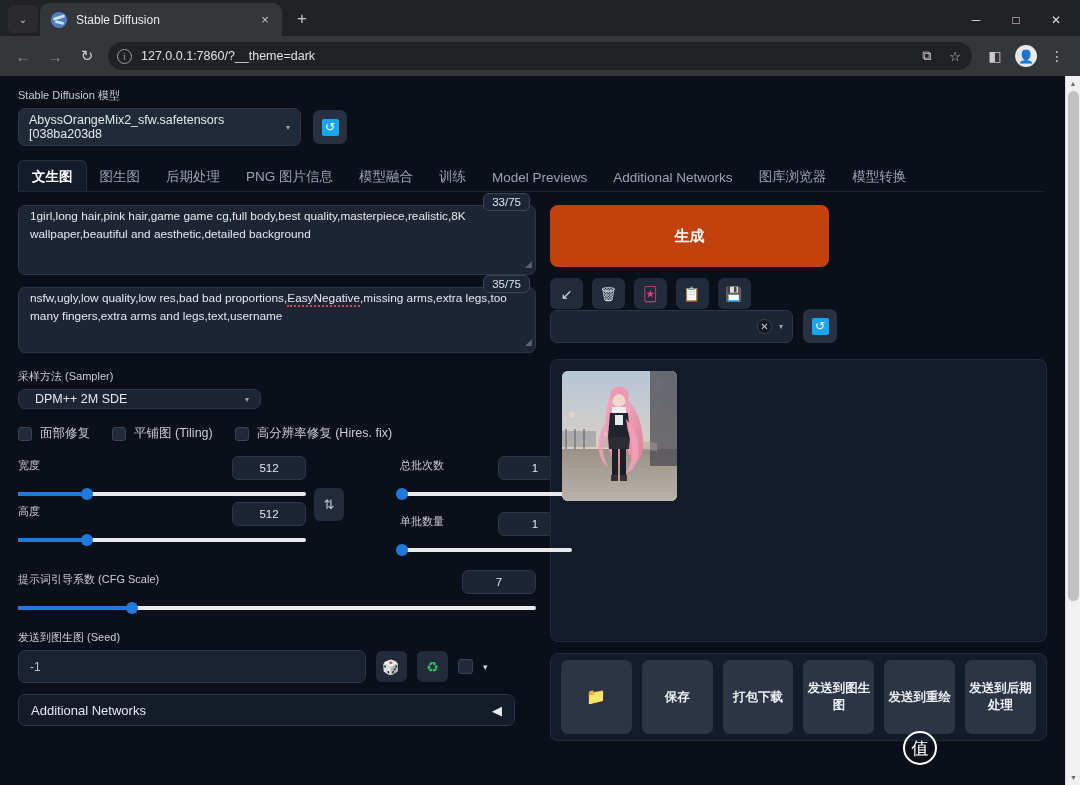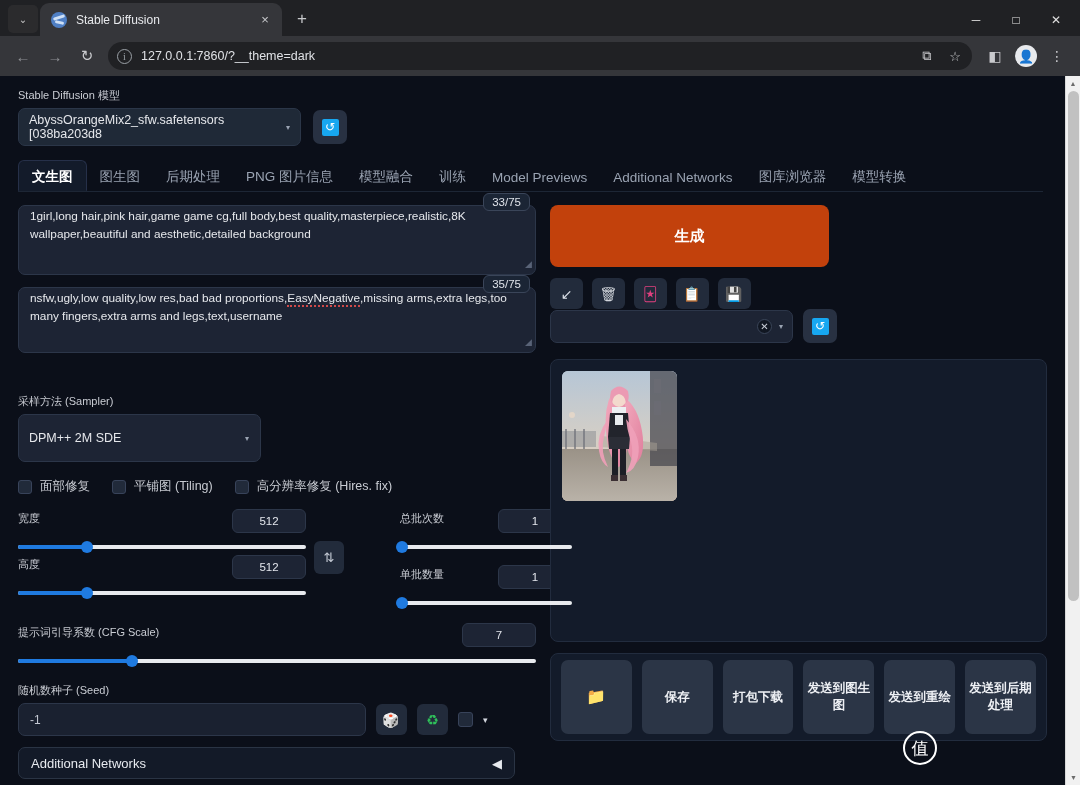--- a/index.html
+++ b/index.html
@@ -186,24 +186,24 @@
   }
   .clear-x {
     width: 15px; height: 15px; border-radius: 50%; background: #111722;
     color: #c8cdd6; font-size: 10px; display: flex; align-items: center;
     justify-content: center; border: 1px solid #3a4559;
   }
   .sm-caret { color: #9aa3b2; font-size: 8px; }
 
   
   .two-col { display: flex; gap: 18px; margin-top: 16px; }
-  .half { flex: 1; margin-top: 25px; }
+  .half { flex: 1; }
   .sampler-select {
-    width: 243px; height: 48px; background: #1d2434; border: 1px solid #2c3649;
-    border-radius: 7px; display: flex; align-items: center; padding: 0 10px;
+    width: 243px; height: 20px; background: #1d2434; border: 1px solid #2c3649;
+    border-radius: 7px; display: flex; align-items: center; padding: 0 16px;
     font-size: 12.5px; color: #e5e7eb; position: relative;
   }
   .sampler-select .caret { position: absolute; right: 11px; font-size: 8px; color: #9aa3b2; }
 
   .field-head { display: flex; align-items: center; justify-content: space-between; }
   .num-box {
     width: 74px; height: 24px; background: #1d2434; border: 1px solid #2c3649;
     border-radius: 6px; font-size: 11.5px; color: #e3e6ec;
     display: flex; align-items: center; justify-content: center;
   }
@@ -483,21 +483,21 @@
             <div class="field-head" style="margin-top:12px">
               <span class="label">提示词引导系数 (CFG Scale)</span>
               <span class="num-box">7</span>
             </div>
             <div class="slider">
               <div class="track"></div>
               <div class="fill" id="cfg-fill" style="width: 22%;"></div>
               <div class="thumb" id="cfg-thumb" style="left: 22%;"></div>
             </div>
 
-            <div class="label seed-label">随机数种子 (Seed)</div>
+            <div class="label seed-label">发送到图生图 (Seed)</div>
             <div class="seed-row">
               <div class="seed-input">-1</div>
               <div class="seed-btn">
                 <span>🎲</span>
               </div>
               <div class="seed-btn">
                 <span style="color:#2fbf5a">♻</span>
               </div>
               <div class="seed-chk"></div>
               <div class="seed-caret">▾</div>

